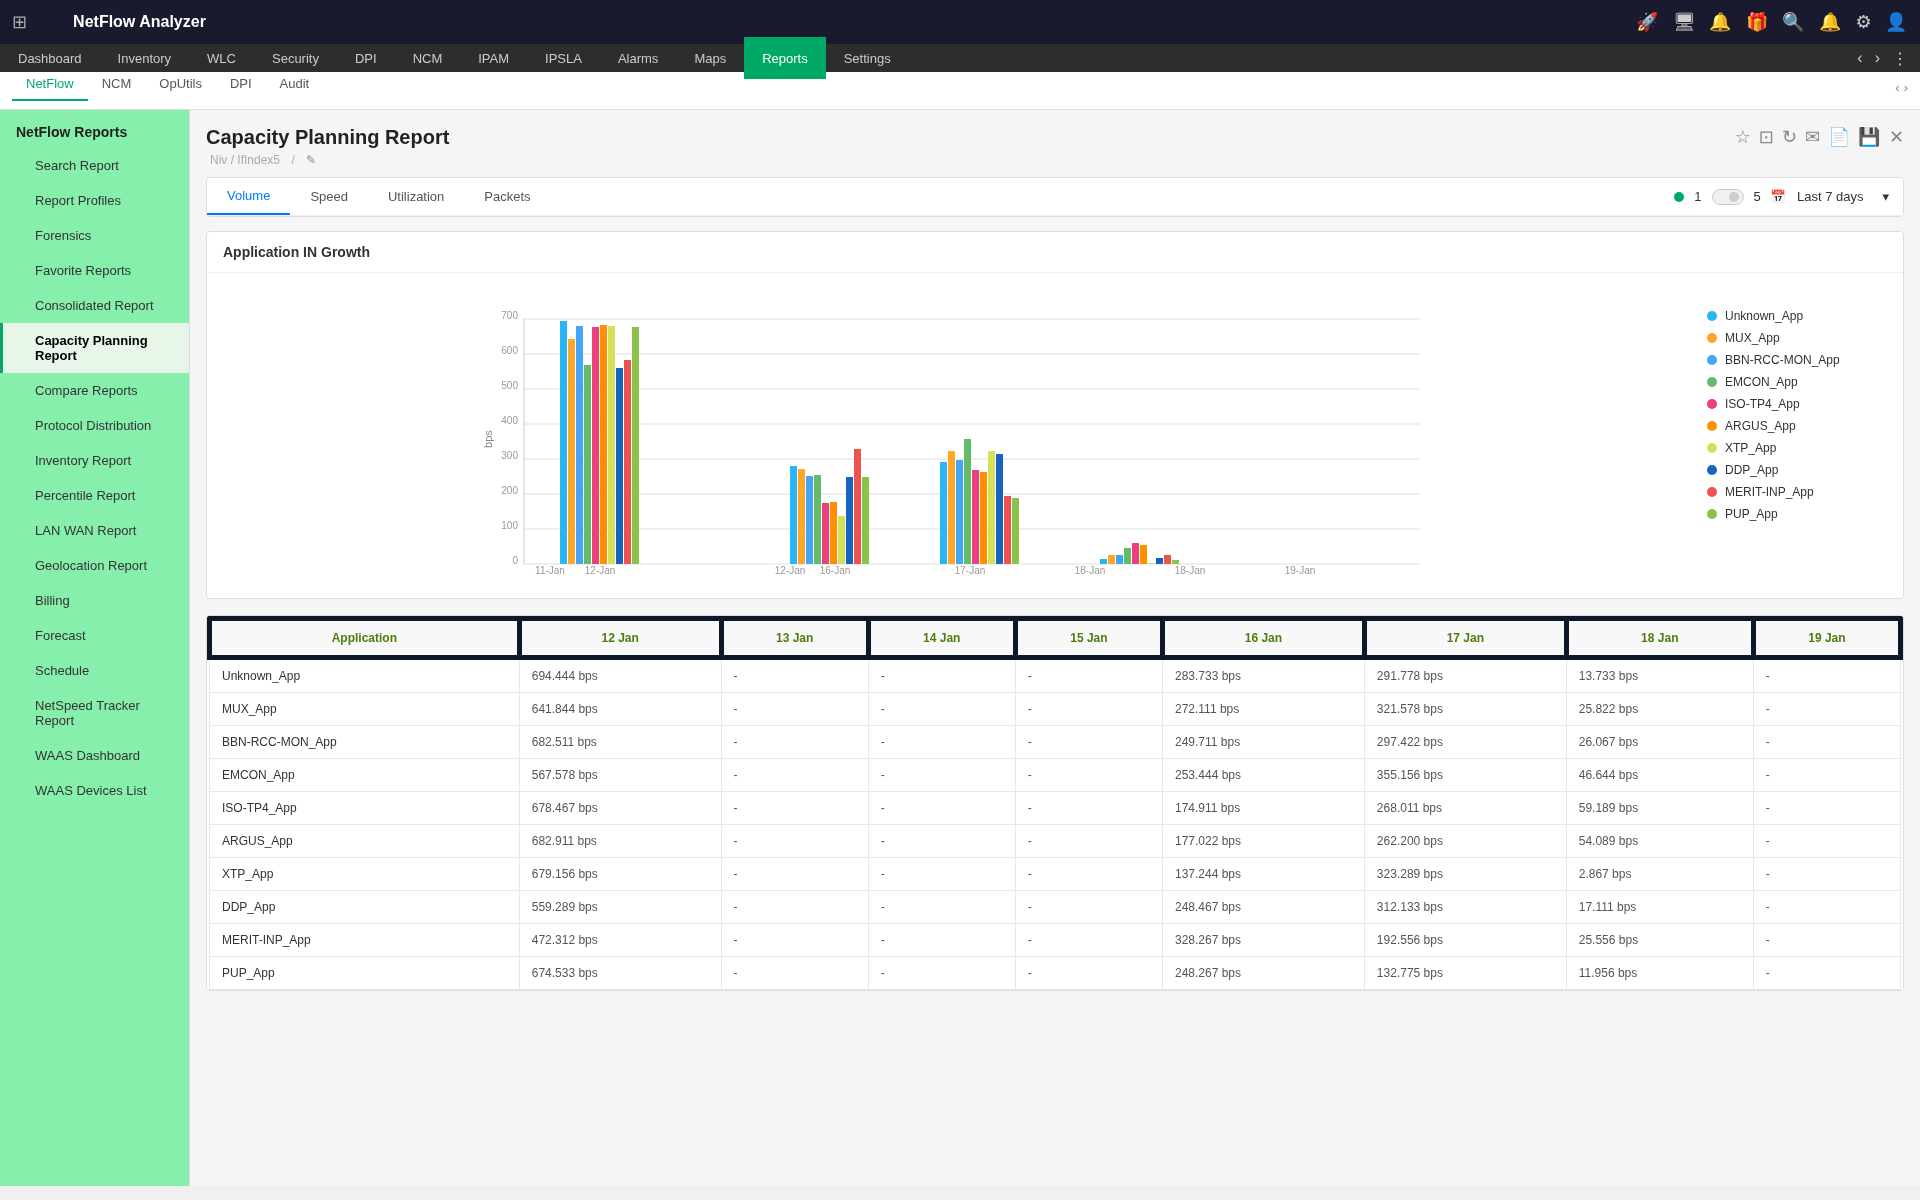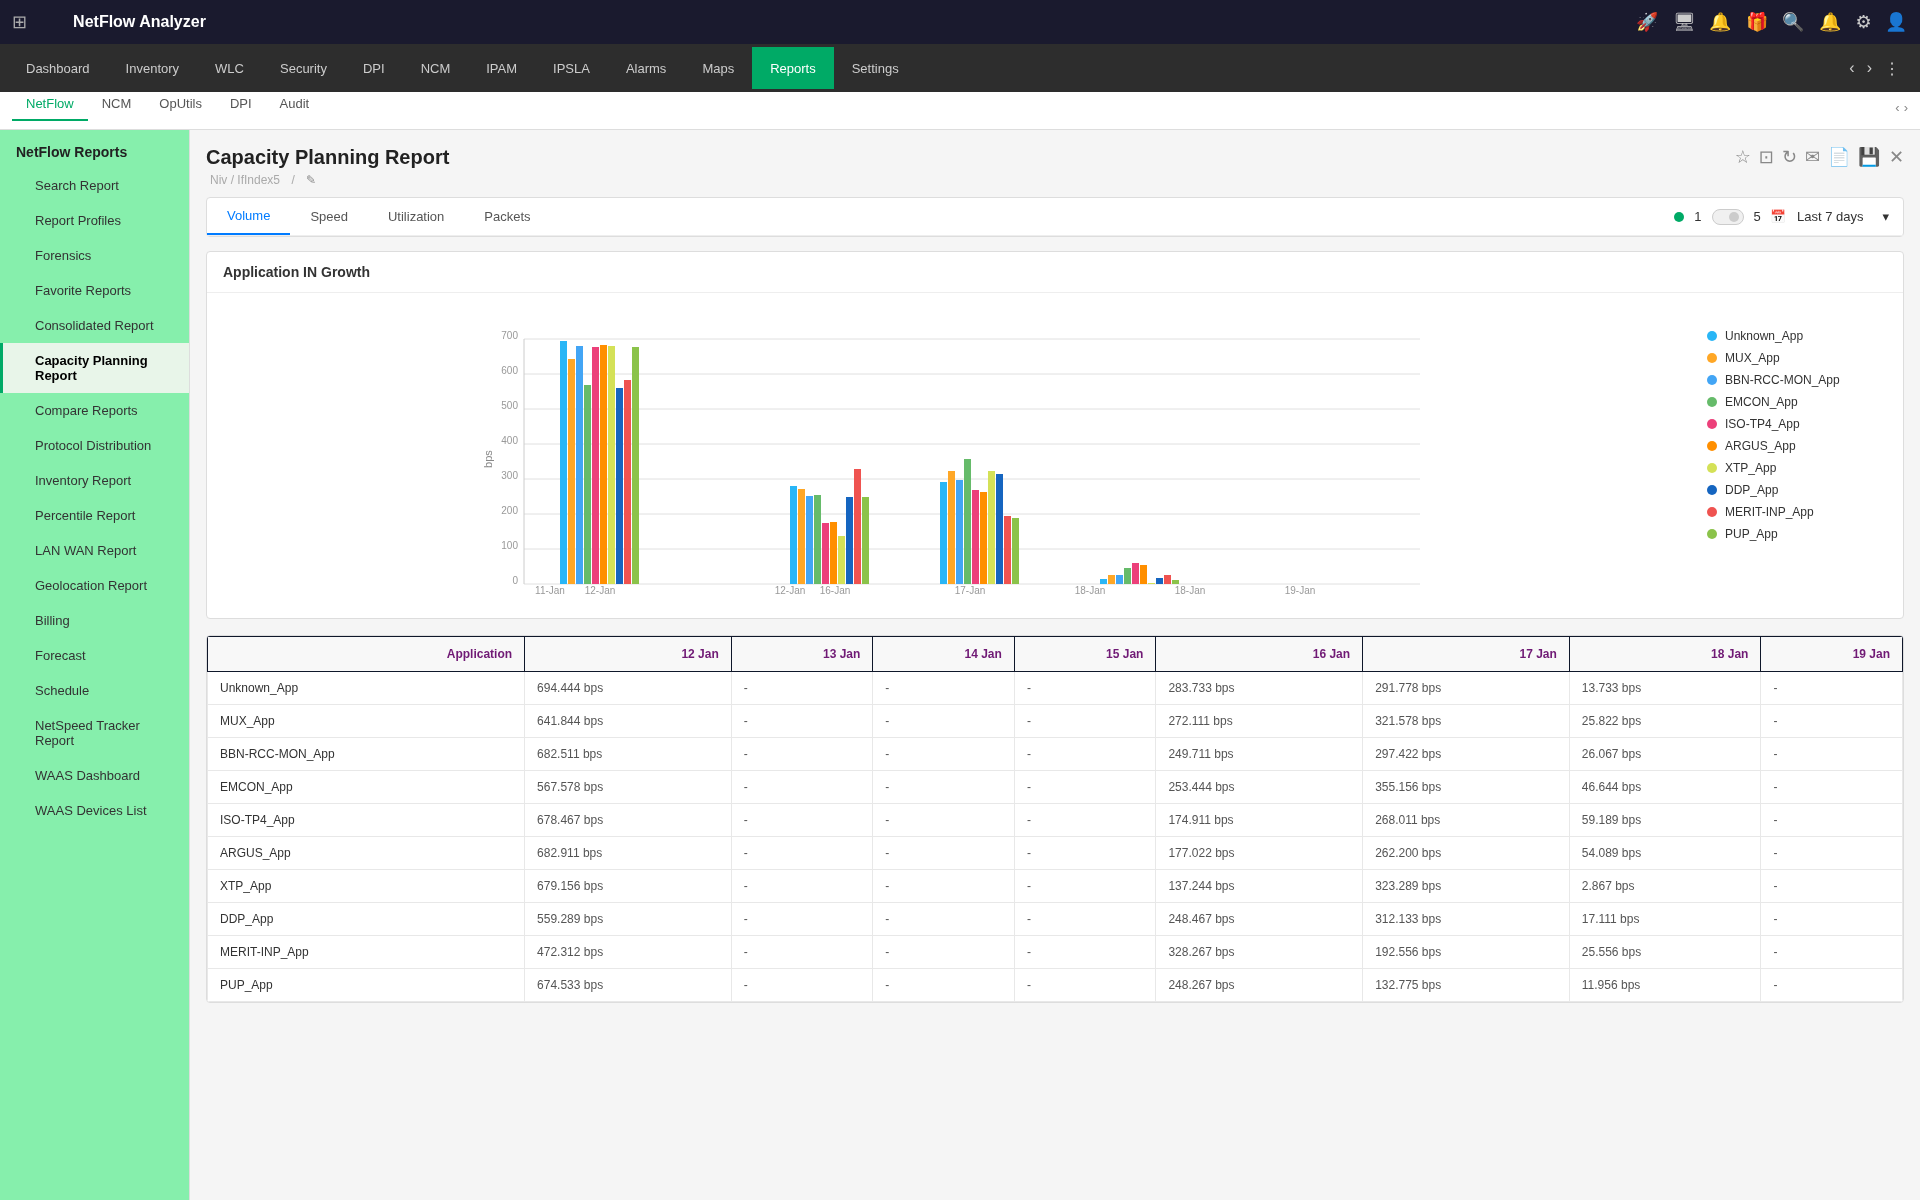--- a/index.html
+++ b/index.html
@@ -16,24 +16,24 @@
     }
     .top-header-left { display: flex; align-items: center; gap: 10px; }
     .app-title { color: #fff; font-size: 16px; font-weight: bold; margin-left: 36px; }
     .grid-icon { color: #aaa; font-size: 18px; }
     .top-header-right { display: flex; align-items: center; gap: 14px; color: #ccc; font-size: 18px; }
     .top-header-right span { cursor: pointer; }
 
     
     .nav-bar {
       background: #2d2d2d;
-      height: 48px;
+      height: 28px;
       display: flex;
       align-items: center;
-      padding: 0 8px;
+      padding: 0 0;
       position: relative;
     }
     .nav-item {
       color: #ccc;
       padding: 0 18px;
       height: 42px;
       display: flex;
       align-items: center;
       cursor: pointer;
       font-size: 13px;
@@ -141,25 +141,25 @@
 
     
     .data-table {
       width: 100%;
       border-collapse: collapse;
       background: #fff;
       font-size: 12px;
     }
     .data-table th {
       background: #f8f8f8;
-      border: 1px solid #0f172a;
+      border: 5px solid #0f172a;
       padding: 10px 12px;
-      text-align: right;
+      text-align: center;
       font-weight: bold;
-      color: #701a75;
+      color: #4d7c0f;
     }
     .data-table td {
       border: 1px solid #e8e8e8;
       padding: 9px 12px;
       color: #555;
     }
     .data-table td:first-child { color: #333; }
   </style>
 </head>
 <body>

